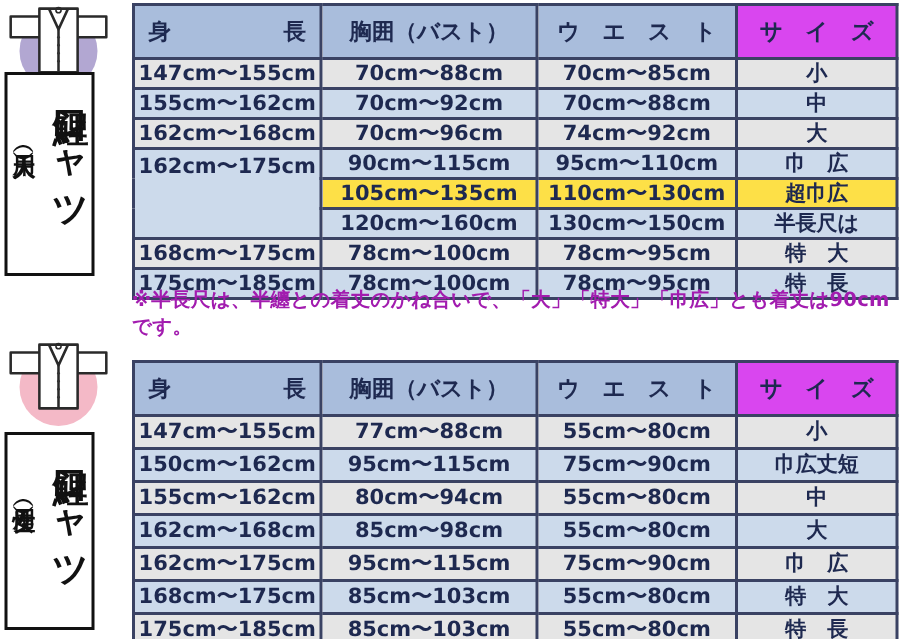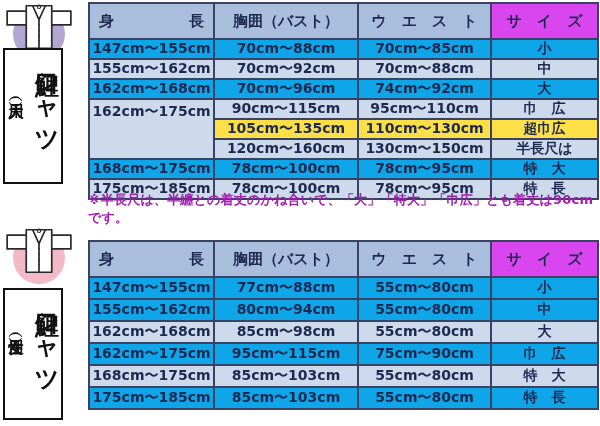--- a/index.html
+++ b/index.html
@@ -46,21 +46,21 @@
   .size-table th {
     height: 36px; font-size: 15px; font-weight: bold; color: #1e2950;
     background: #a9bddc;
   }
   .size-table th.hdr-size { background: #d946ef; }
   .size-table td {
     font-size: 14px; font-weight: 600; color: #1e2950;
   }
   #adult-table td { height: 20px; }
   #women-table td { height: 22px; }
-  tr.r-pink  td { background: #0ea5e9; }
+  tr.r-pink  td { background: #e5e5e5; }
   tr.r-blue  td { background: #ccdaeb; }
   tr.r-lblue td { background: #fde047; }
   td.cell-span {
     background: #ccdaeb !important; vertical-align: top;
     padding-top: 1px; line-height: 20px;
   }
   
   .note {
     position: absolute; left: 88px; top: 191px; width: 510px;
     font-size: 13px; font-weight: 600; color: #a21caf; letter-spacing: 0.2px;
@@ -201,20 +201,26 @@
         <th class="hdr-size">サ　イ　ズ</th>
       </tr>
     </thead>
     <tbody>
       <tr class="r-pink">
         <td>147cm〜155cm</td>
         <td>77cm〜88cm</td>
         <td>55cm〜80cm</td>
         <td>小</td>
       </tr>
+      <tr class="r-blue">
+        <td>150cm〜162cm</td>
+        <td>95cm〜115cm</td>
+        <td>75cm〜90cm</td>
+        <td>巾広丈短</td>
+      </tr>
       <tr class="r-pink">
         <td>155cm〜162cm</td>
         <td>80cm〜94cm</td>
         <td>55cm〜80cm</td>
         <td>中</td>
       </tr>
       <tr class="r-blue">
         <td>162cm〜168cm</td>
         <td>85cm〜98cm</td>
         <td>55cm〜80cm</td>

